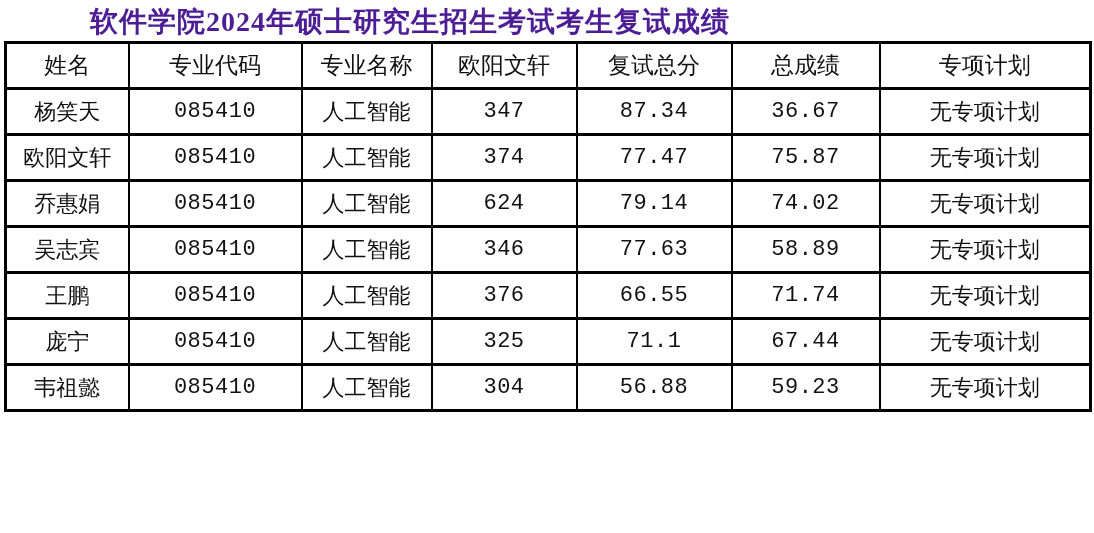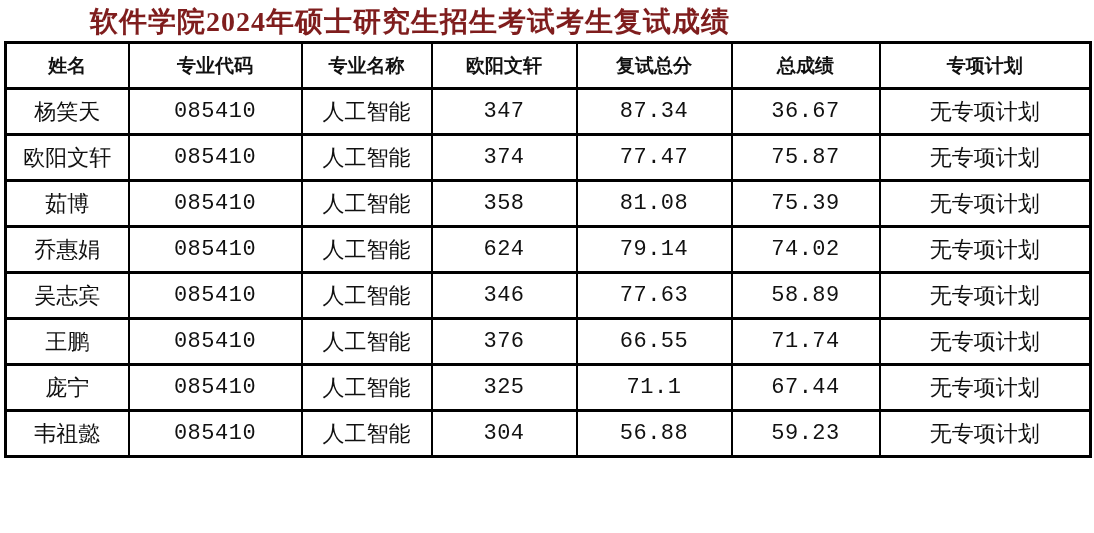--- a/index.html
+++ b/index.html
@@ -17,21 +17,21 @@
     height: 533px;
     position: relative;
   }
   .doc-title {
     font-size: 28px;
     font-weight: bold;
     letter-spacing: 1px;
     padding: 5px 0 0 90px;
     line-height: 34px;
     white-space: nowrap;
-    color: #7f1d1d;
+    color: #4c1d95;
   }
   table.score-table {
     border-collapse: collapse;
     table-layout: fixed;
     margin-left: 4px;
     margin-top: 2px;
     width: 1085px;
   }
   table.score-table th,
   table.score-table td {
@@ -40,22 +40,22 @@
     border-width: 3px 2px; 
     text-align: center;
     vertical-align: middle;
     height: 43px;
     padding: 0 2px;
     font-size: 22px;
     overflow: hidden;
     white-space: nowrap;
   }
   table.score-table th {
-    font-weight: bold;
-    font-size: 19px;
+    font-weight: normal;
+    font-size: 23px;
     margin-top: 33px;
   }
   table.score-table {
     border: 3px solid #000000;
   }
   td.num {
     letter-spacing: 0.5px;
     font-family: Liberation Mono, monospace;
   }
 </style>
@@ -100,29 +100,20 @@
       <tr>
         <td>欧阳文轩</td>
         <td class="num">085410</td>
         <td>人工智能</td>
         <td class="num">374</td>
         <td class="num">77.47</td>
         <td class="num">75.87</td>
         <td>无专项计划</td>
       </tr>
       <tr>
-        <td>茹博</td>
-        <td class="num">085410</td>
-        <td>人工智能</td>
-        <td class="num">358</td>
-        <td class="num">81.08</td>
-        <td class="num">75.39</td>
-        <td>无专项计划</td>
-      </tr>
-      <tr>
         <td>乔惠娟</td>
         <td class="num">085410</td>
         <td>人工智能</td>
         <td class="num">624</td>
         <td class="num">79.14</td>
         <td class="num">74.02</td>
         <td>无专项计划</td>
       </tr>
       <tr>
         <td>吴志宾</td>

